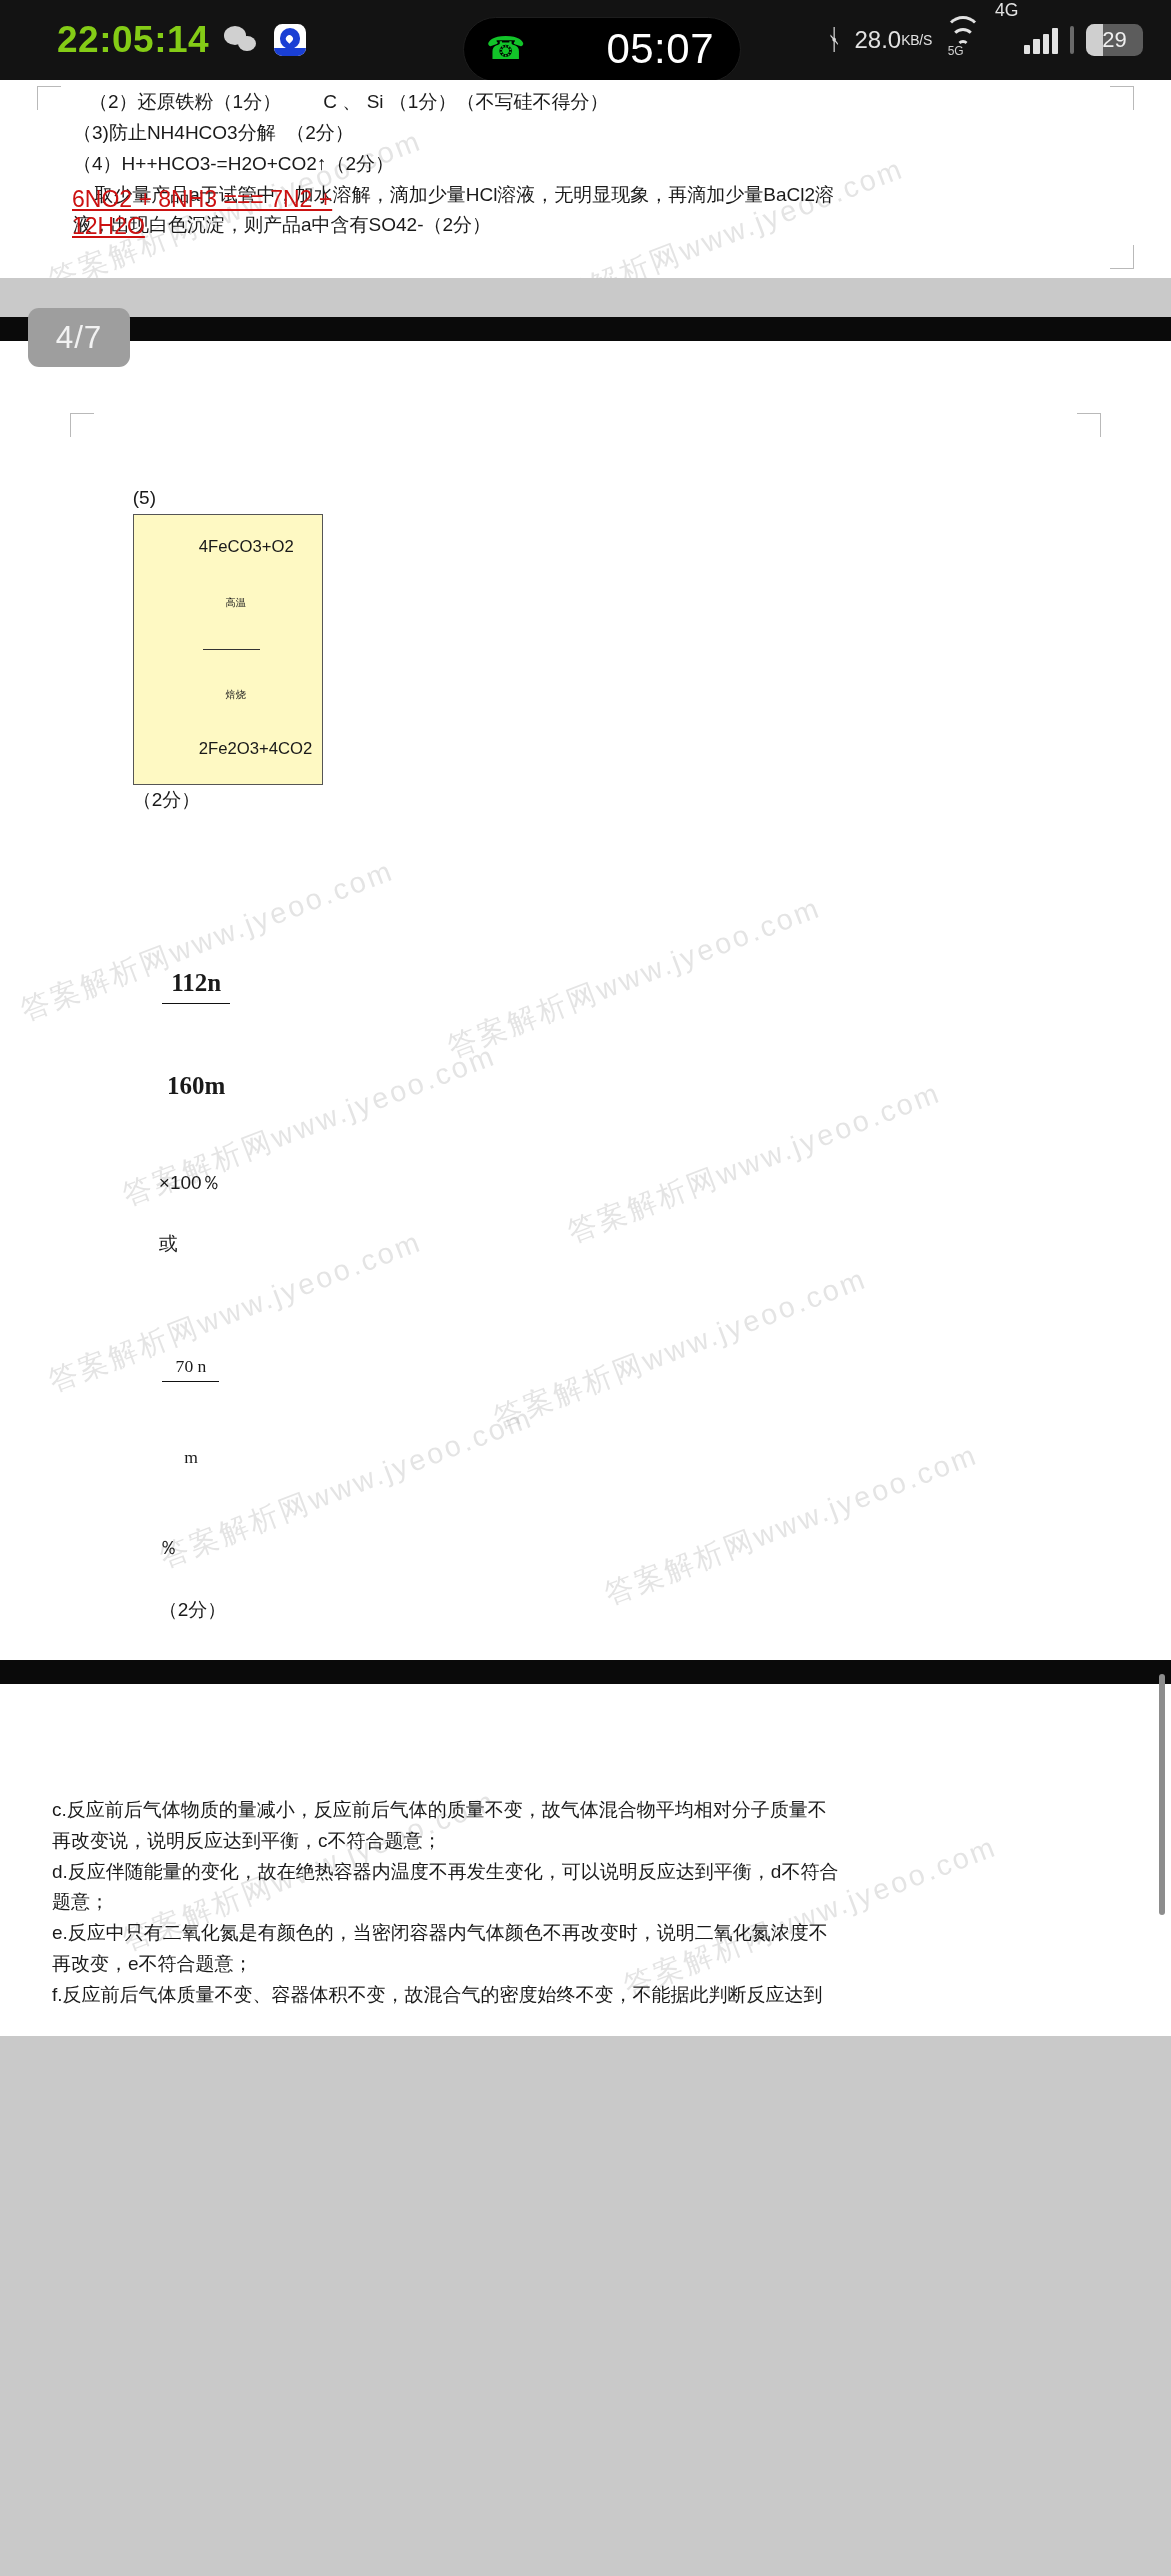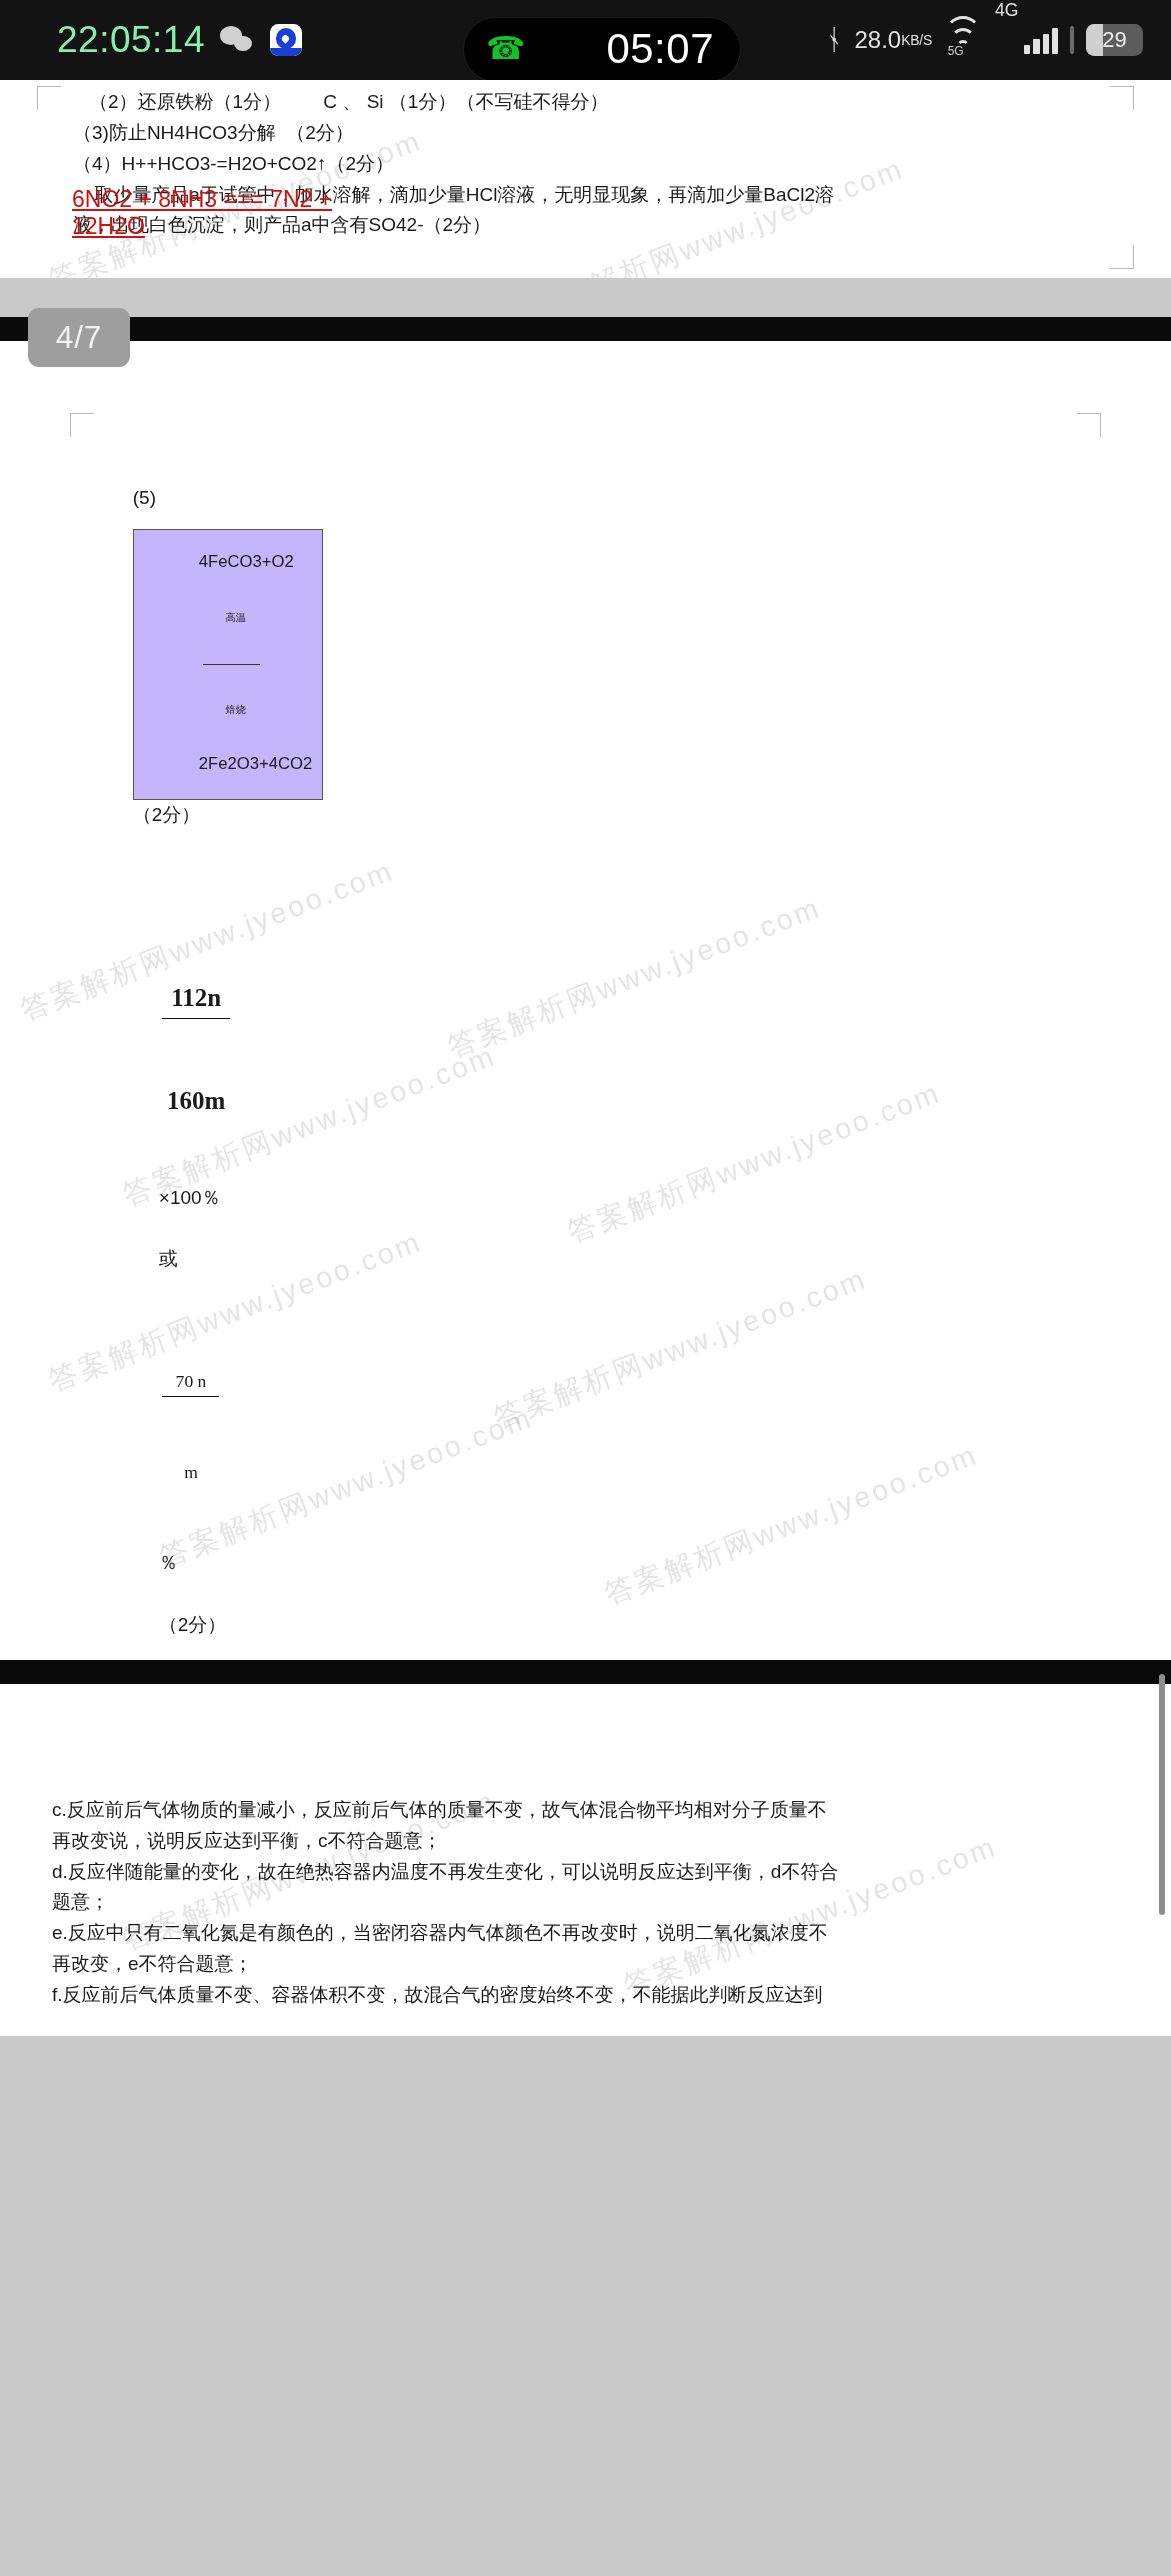--- a/index.html
+++ b/index.html
@@ -11,21 +11,21 @@
   }
   .screen { position: relative; width: 1171px; height: 2576px; background: #c9c9c9; }
 
   
   .statusbar {
     position: absolute; top: 0; left: 0; width: 1171px; height: 80px;
     background: #131313; color: #e8e8e8;
     display: flex; align-items: center;
   }
   .sb-left { display: flex; align-items: center; gap: 15px; padding-left: 57px; }
-  .sb-clock { font-size: 37px; letter-spacing: 0.5px; color: #86efac; font-weight: 400; }
+  .sb-clock { font-size: 37px; letter-spacing: 0.5px; color: #84cc16; font-weight: 700; }
   .wechat-icon { width: 35px; height: 28px; position: relative; display:inline-block; }
   .wechat-icon .b1, .wechat-icon .b2 {
     position:absolute; background:#d0d0d0; border-radius:50%;
   }
   .wechat-icon .b1 { width:22px; height:18.5px; left:0; top:0; }
   .wechat-icon .b2 { width:17.6px; height:15px; left:14px; top:10.2px; }
   .blue-app-icon {
     width: 31.5px; height: 31.5px; border-radius: 8.3px; background: #ffffff;
     display:flex; align-items:center; justify-content:center; position:relative; overflow:hidden;
   }
@@ -128,21 +128,21 @@
   }
   .wm span {
     position:absolute; color:rgba(120,120,120,0.20); font-size:29px;
     transform:rotate(-21deg); white-space:nowrap; letter-spacing:2.8px;
     font-family:"Liberation Sans","DejaVu Sans",sans-serif;
   }
 
   
   .eqbox {
     display:inline-block; border:0.9px solid #555; padding:2.8px 9.3px 4.6px;
-    font-size:16.7px; line-height:1.2; background:#c4b5fd; vertical-align:middle;margin-top:15px;
+    font-size:16.7px; line-height:1.2; background:#fef9c3; vertical-align:middle;
   }
   .eq-arrow { display:inline-block; text-align:center; margin:0 4.6px; position:relative; top:0.9px; }
   .eq-arrow .over { display:block; font-size:10.2px; line-height:1; }
   .eq-arrow .bar { display:block; border-top:0.9px solid #333; width:57px; height:0; }
   .eq-arrow .under { display:block; font-size:10.2px; line-height:1; }
 
   .frac { display:inline-block; text-align:center; vertical-align:middle; margin:0 3.7px;font-family:Liberation Serif, serif; }
   .frac .num { display:block; border-bottom:1.9px solid #111; padding:0 4.6px; font-size:25px; font-weight:bold;}
   .frac .den { display:block; padding:0 4.6px; font-size:25px; font-weight:bold;}
   .frac.sm .num, .frac.sm .den { font-size:17.6px; font-weight:normal; }

